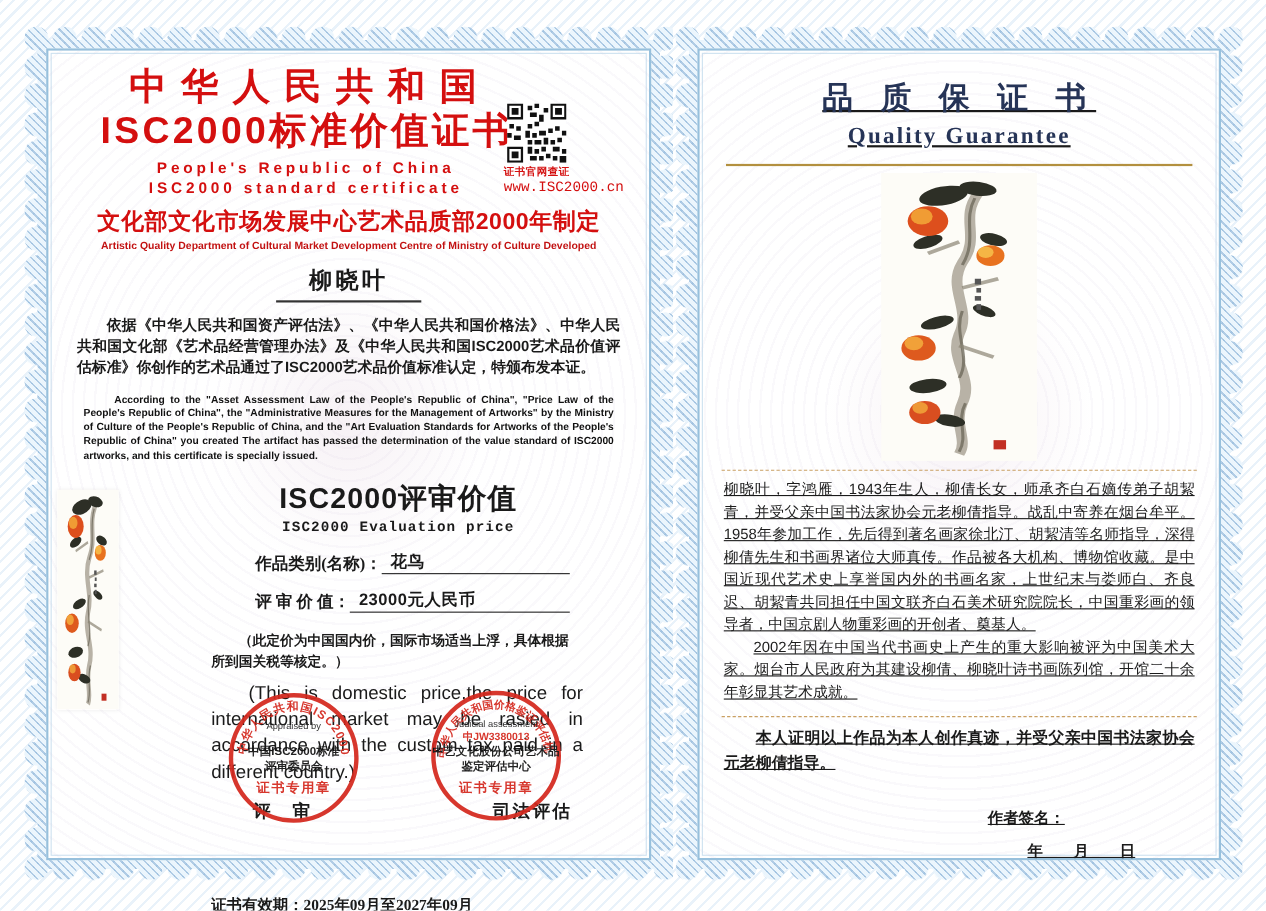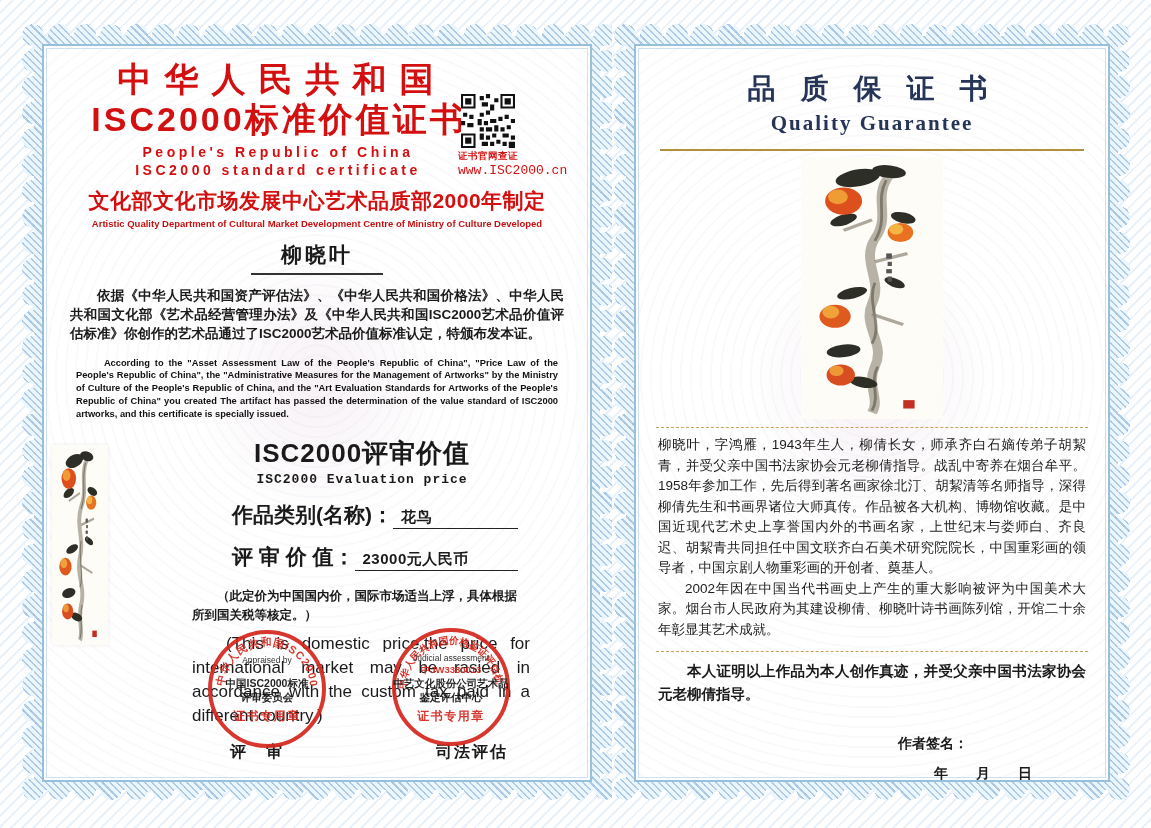--- a/index.html
+++ b/index.html
@@ -29,21 +29,21 @@
   }
   .inner::before{content:'';position:absolute;inset:2px;border:1px solid #cde1f0;pointer-events:none;}
   .inner::after{ 
     content:'';position:absolute;inset:0;pointer-events:none;
     background:
       radial-gradient(closest-side,rgba(225,205,220,.28),rgba(225,205,220,0) 72%) 50% 42%/340px 380px no-repeat,
       repeating-radial-gradient(circle at 50% 45%,rgba(205,195,220,.10) 0 2px,rgba(0,0,0,0) 2px 10px);
   }
   .content{position:absolute;inset:22px;z-index:2;}
   #page-left .content{padding:14px 20px 16px;box-sizing:border-box;}
-  #page-right .content{padding:24px 16px 0;box-sizing:border-box;}
+  #page-right .content{padding:24px 16px 0;box-sizing:border-box;text-decoration:underline;}
 
   
   .t-cn{font-weight:bold;color:#d40f0f;text-align:center;line-height:1.12;}
   .t-cn1{font-size:34px;letter-spacing:13px;padding-right:70px;}
   .t-cn2{font-size:34px;letter-spacing:3px;padding-right:76px;margin-top:2px;}
   .t-en{font-weight:bold;color:#d40f0f;text-align:center;font-size:14px;letter-spacing:3.5px;padding-right:78px;}
   .t-en1{margin-top:6px;} .t-en2{margin-top:2px;}
   .dept-cn{font-weight:bold;color:#d40f0f;text-align:center;font-size:21px;letter-spacing:.5px;margin-top:9px;}
   .dept-en{font-weight:bold;color:#c21212;text-align:center;font-size:9.5px;margin-top:3px;}
   .qr-wrap{position:absolute;left:436px;top:70px;width:60px;text-align:center;z-index:3;}
@@ -55,27 +55,27 @@
   .certno .val{font-weight:bold;font-size:16.5px;letter-spacing:1px;border-bottom:2px solid #222;padding:0 14px 1px;margin-left:6px;}
   .artist{ text-align:center;margin-top:12px;}
   .artist span{display:inline-block;font-size:21px;font-weight:bold;letter-spacing:3px;border-bottom:2px solid #333;padding:0 30px 4px;}
   .body-cn{margin:11px 6px 13px;font-size:13.5px;font-weight:700;line-height:1.42;text-align:justify;text-indent:2em;}
   .body-en{margin:4px 12px 0;font-size:9.3px;font-weight:700;line-height:1.38;text-align:justify;text-indent:3em;color:#111;}
   .eval-head{margin-top:15px;text-align:center;padding-left:90px;}
   .eval-title{font-size:26px;font-weight:bold;letter-spacing:1px;}
   .eval-sub{font-family:"Liberation Mono",monospace;font-size:13px;font-weight:bold;letter-spacing:1px;margin-top:1px;}
   .fields{margin:12px 0 0 168px;width:286px;}
   .frow{display:flex;align-items:flex-end;margin-top:14px;}
-  .frow .flbl{font-size:21px;font-weight:bold;white-space:pre;}
+  .frow .flbl{font-size:15px;font-weight:bold;white-space:pre;font-family:Liberation Serif, serif;}
   .frow .fval{flex:1;border-bottom:1.5px solid #222;font-size:15px;font-weight:bold;padding:0 0 1px 8px;letter-spacing:.5px;}
   .note-cn{margin:16px 44px 0 128px;font-size:12.5px;font-weight:bold;line-height:1.55;text-indent:2em;}
   .note-en{margin:6px 40px 0 128px;font-size:17px;font-weight:normal;line-height:1.42;text-align:justify;text-indent:2em;}
   .seal-labels{position:relative;height:22px;margin-top:14px;}
   .seal-labels .lab{position:absolute;font-size:16px;font-weight:bold;letter-spacing:2px;white-space:pre;}
-  .lab-appraisal{left:166px;} .lab-judicial{left:372px;font-family:Liberation Mono, monospace;}
+  .lab-appraisal{left:166px;} .lab-judicial{left:384px;font-family:Liberation Mono, monospace;}
   .validity-cn{margin:64px 0 0 128px;font-size:14px;font-weight:bold;font-family:"Liberation Serif",serif;}
 
   
   .stamp{position:absolute;width:118px;height:118px;z-index:4;opacity:.93;}
   #stamp-appraisal{left:186px;top:606px;}
   #stamp-judicial{left:370px;top:604px;}
   .stamp .ring{position:absolute;inset:0;border:4px solid #d4281e;border-radius:50%;}
   .stamp svg.arc{position:absolute;inset:0;width:118px;height:118px;}
   .stamp .stack{position:absolute;inset:0;display:flex;flex-direction:column;align-items:center;text-align:center;}
   .stamp .en{font-size:8.5px;color:#222;margin-top:25px;}

